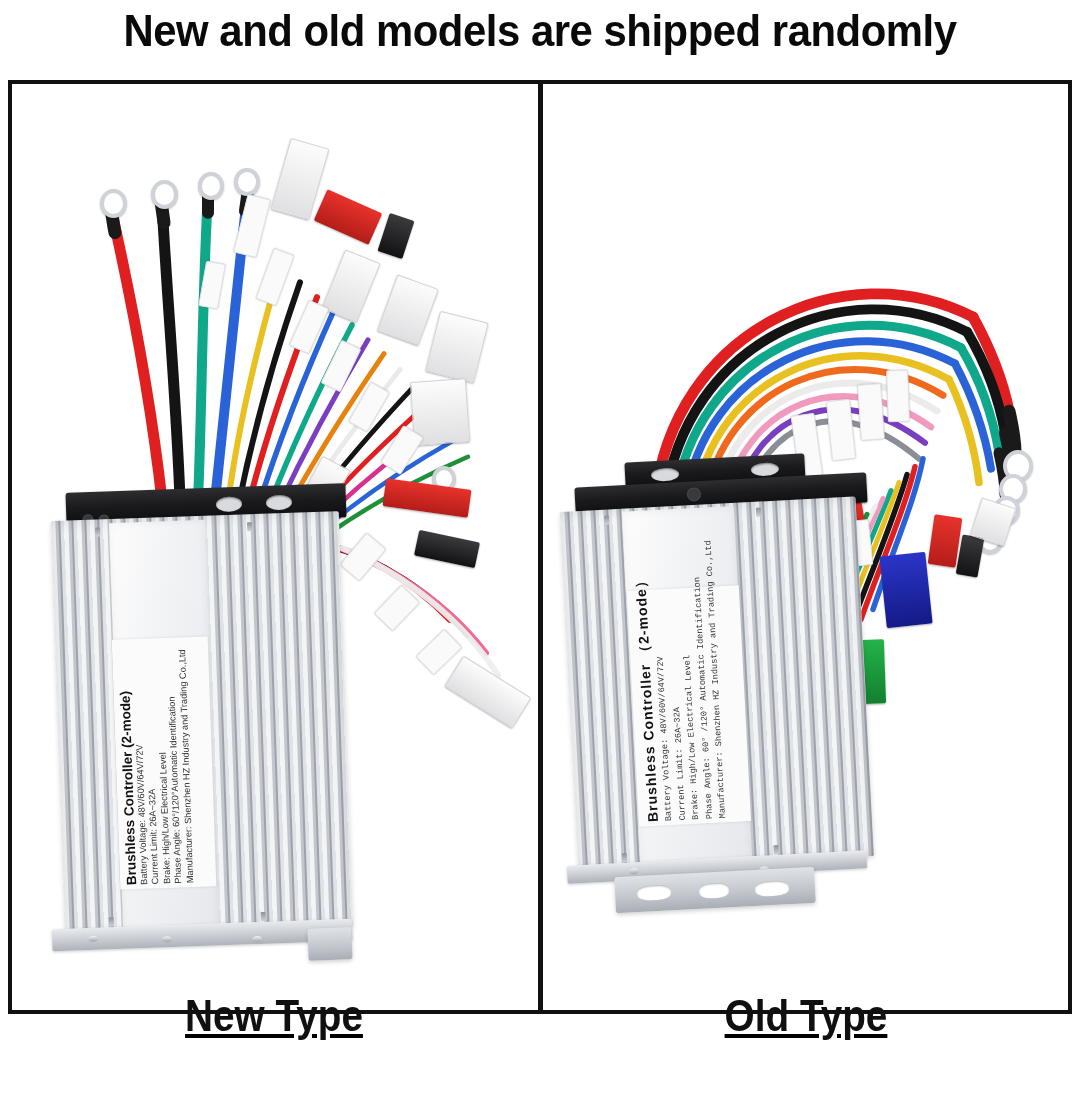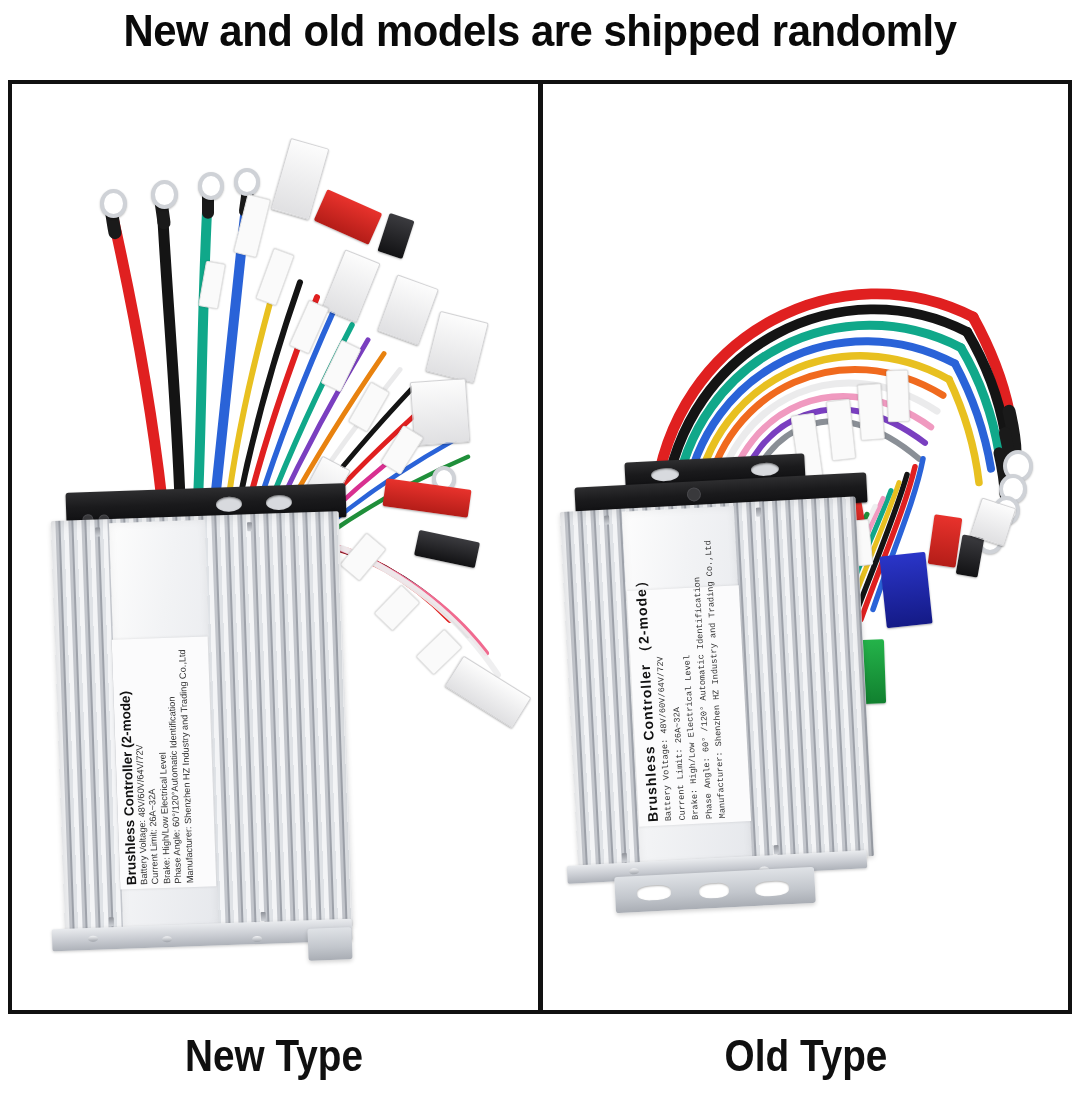--- a/index.html
+++ b/index.html
@@ -58,24 +58,25 @@
     width: 5px;
     background: #111111;
     flex: 0 0 auto;
   }
   .pane-right { width: 525px; }
 
   
   .captions {
     position: absolute;
     left: 8px;
-    top: 1016px;
+    top: 976px;
     width: 1064px;
     height: 80px;
     display: flex;
+    text-decoration: underline;
   }
   .caption {
     width: 50%;
     display: flex;
     align-items: center;
     justify-content: center;
     font-family: "Liberation Sans", sans-serif;
     font-weight: bold;
     font-size: 44px;
     color: #101010;

